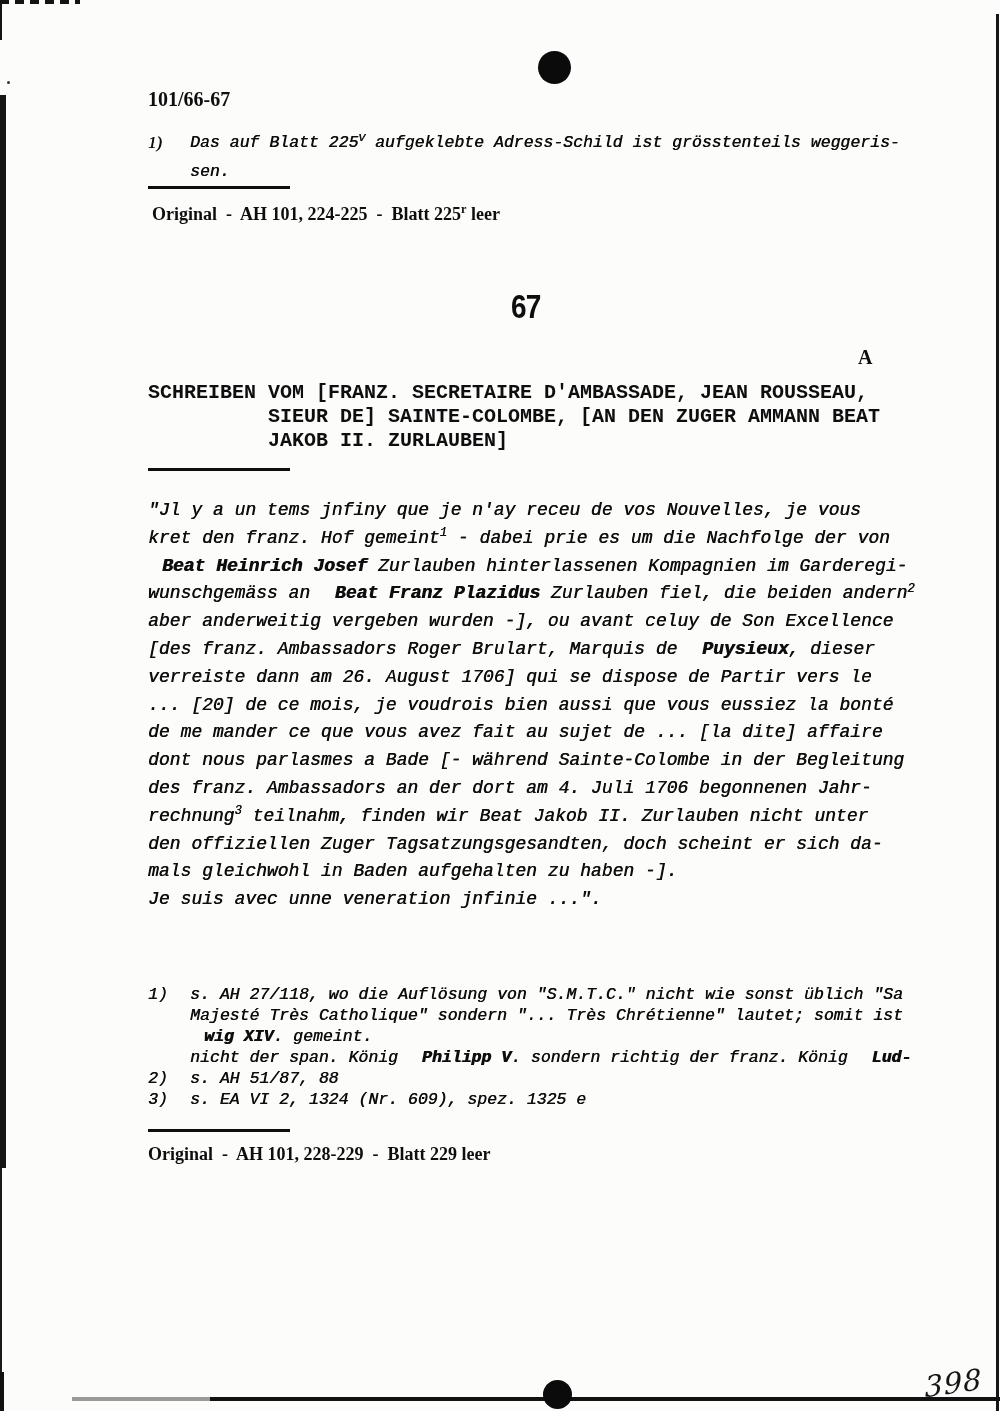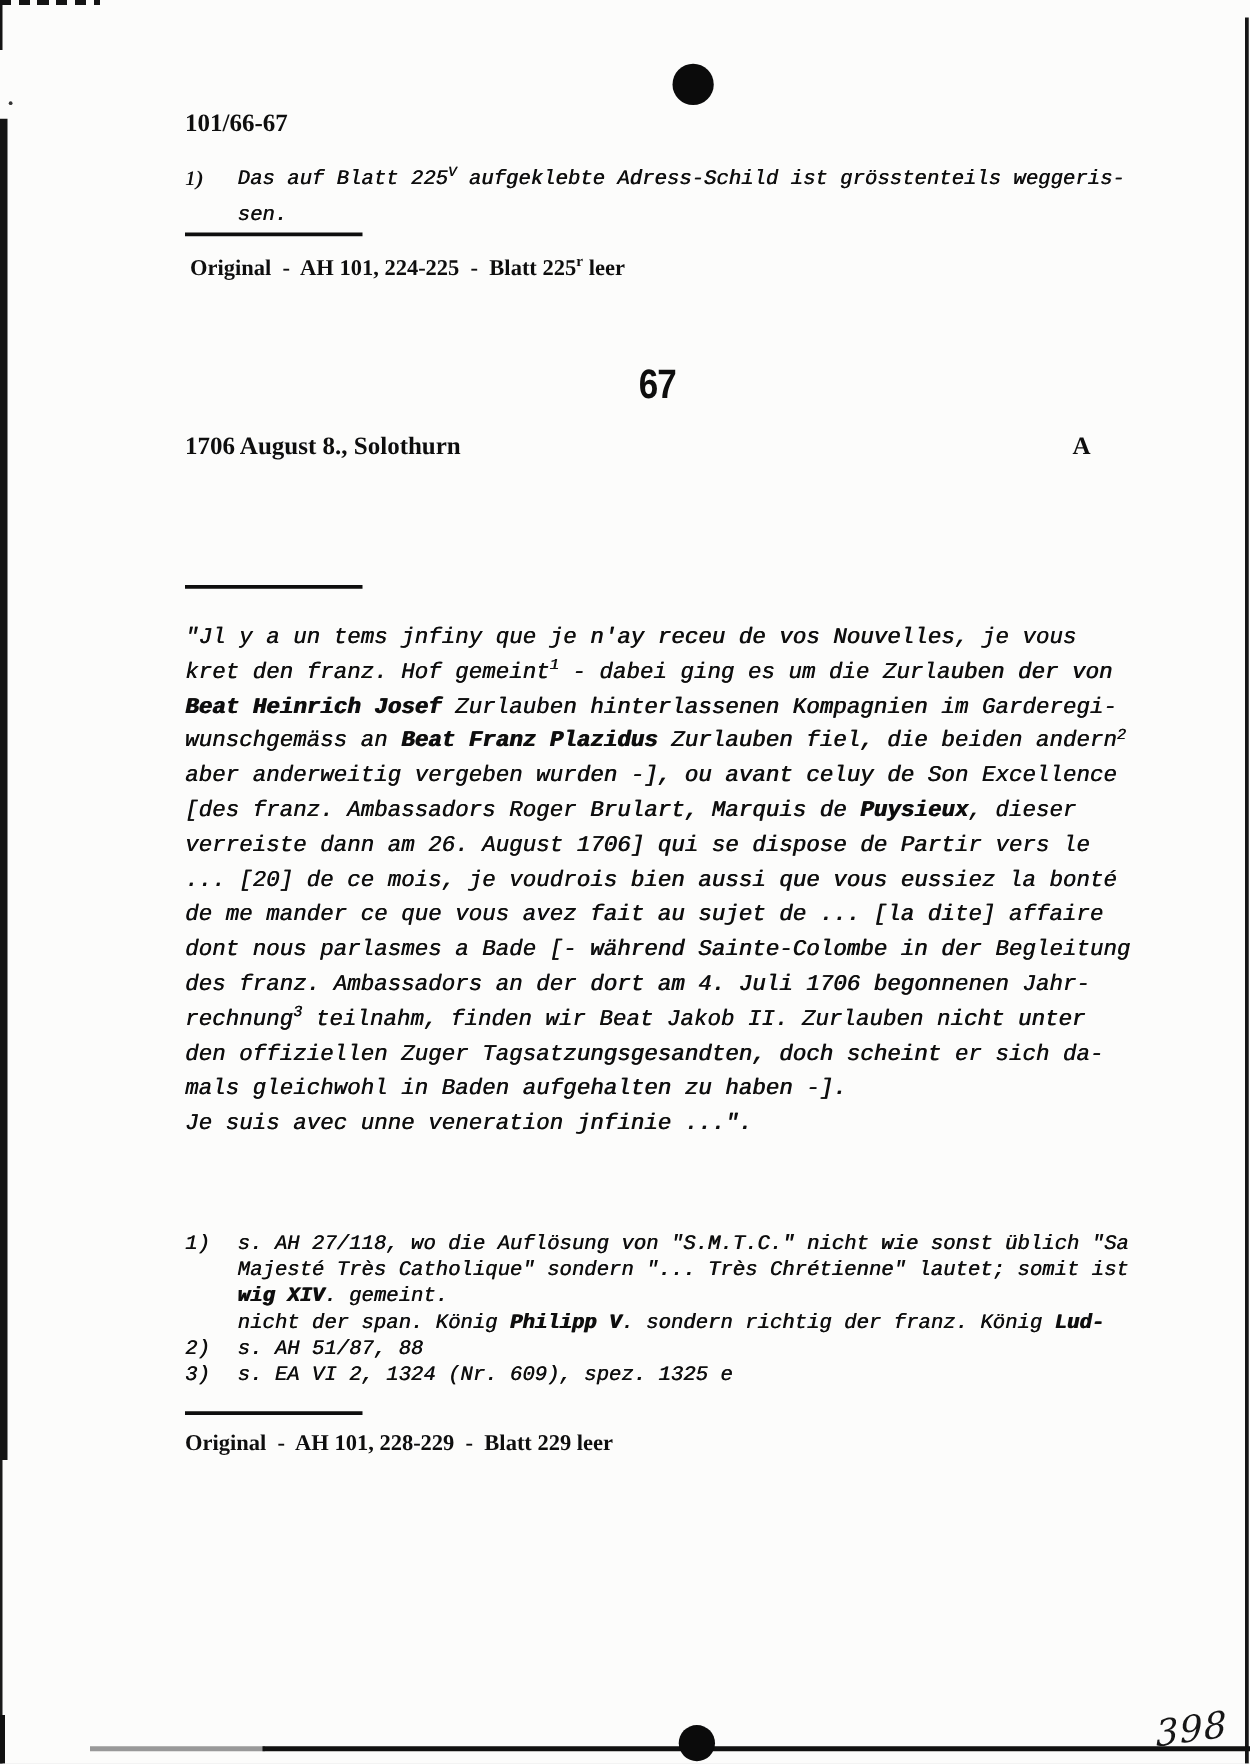--- a/index.html
+++ b/index.html
@@ -6,21 +6,21 @@
   .page{
     position:relative; width:1000px; height:1411px;
     background:#fcfcfb; overflow:hidden;
     font-family:"Liberation Mono","DejaVu Sans Mono",monospace;
     color:#0e0e0e;
   }
   .abs{position:absolute;}
   .pre{white-space:pre;font-family:Liberation Serif, serif;}
   
   .tw{text-shadow:0.45px 0 0 currentColor;}
-  .b{font-weight:bold; text-shadow:0.7px 0 0 currentColor;}
+  .b{font-weight:bold; text-shadow:0.7px 0 0 currentColor;margin-left:14px;}
   .hdr{font-weight:bold;}
   .it{font-style:italic;}
   sup{font-size:68%; line-height:0; vertical-align:baseline; position:relative; top:-0.55em;}
   .line{white-space:pre;}
 
   
   .ref       {left:148px; top:88px;  font-size:20px;}
   .topnote-m {left:148px; top:128px; font-size:16.5px; line-height:29px;}
   .topnote   {left:190px; top:128px; font-size:16.5px; line-height:29px;}
   .rule      {left:148px; width:142px; height:3px; background:#0e0e0e;}
@@ -84,29 +84,33 @@
       <div class="line"><span>Das auf Blatt 225</span><sup>V</sup><span> aufgeklebte Adress-Schild ist grösstenteils weggeris-</span></div>
       <div class="line"><span>sen.</span></div>
     </div>
 
   <div class="abs rule rule1"></div>
 
   <div class="abs orig1 hdr pre"><span>Original  -  AH 101, 224-225  -  Blatt 225</span><sup>r</sup><span> leer</span></div>
 
   <div class="abs pagenum">67</div>
 
-  <div class="abs dateline hdr pre">1706 August 8., Solothurn</div>
   <div class="abs copymark hdr pre">A</div>
 
+  <div class="abs title hdr">
+      <div class="line">SCHREIBEN VOM [FRANZ. SECRETAIRE D'AMBASSADE, JEAN ROUSSEAU,</div>
+      <div class="line">SIEUR DE] SAINTE-COLOMBE, [AN DEN ZUGER AMMANN BEAT</div>
+      <div class="line">JAKOB II. ZURLAUBEN]</div>
+    </div>
 
   <div class="abs rule rule2"></div>
 
   <div class="abs bodytext it tw">
       <div class="line"><span>"Jl y a un tems jnfiny que je n'ay receu de vos Nouvelles, je vous</span></div>
-      <div class="line"><span>kret den franz. Hof gemeint</span><sup>1</sup><span> - dabei ging es um die Zurlauben der von</span></div>
+      <div class="line"><span>kret den franz. Hof gemeint</span><sup>1</sup><span> - dabei prie es um die Nachfolge der von</span></div>
       <div class="line"><span class="b">Beat Heinrich Josef</span><span> Zurlauben hinterlassenen Kompagnien im Garderegi-</span></div>
       <div class="line"><span>wunschgemäss an </span><span class="b">Beat Franz Plazidus</span><span> Zurlauben fiel, die beiden andern</span><sup>2</sup></div>
       <div class="line"><span>aber anderweitig vergeben wurden -], ou avant celuy de Son Excellence</span></div>
       <div class="line"><span>[des franz. Ambassadors Roger Brulart, Marquis de </span><span class="b">Puysieux</span><span>, dieser</span></div>
       <div class="line"><span>verreiste dann am 26. August 1706] qui se dispose de Partir vers le</span></div>
       <div class="line"><span>... [20] de ce mois, je voudrois bien aussi que vous eussiez la bonté</span></div>
       <div class="line"><span>de me mander ce que vous avez fait au sujet de ... [la dite] affaire</span></div>
       <div class="line"><span>dont nous parlasmes a Bade [- während Sainte-Colombe in der Begleitung</span></div>
       <div class="line"><span>des franz. Ambassadors an der dort am 4. Juli 1706 begonnenen Jahr-</span></div>
       <div class="line"><span>rechnung</span><sup>3</sup><span> teilnahm, finden wir Beat Jakob II. Zurlauben nicht unter</span></div>

